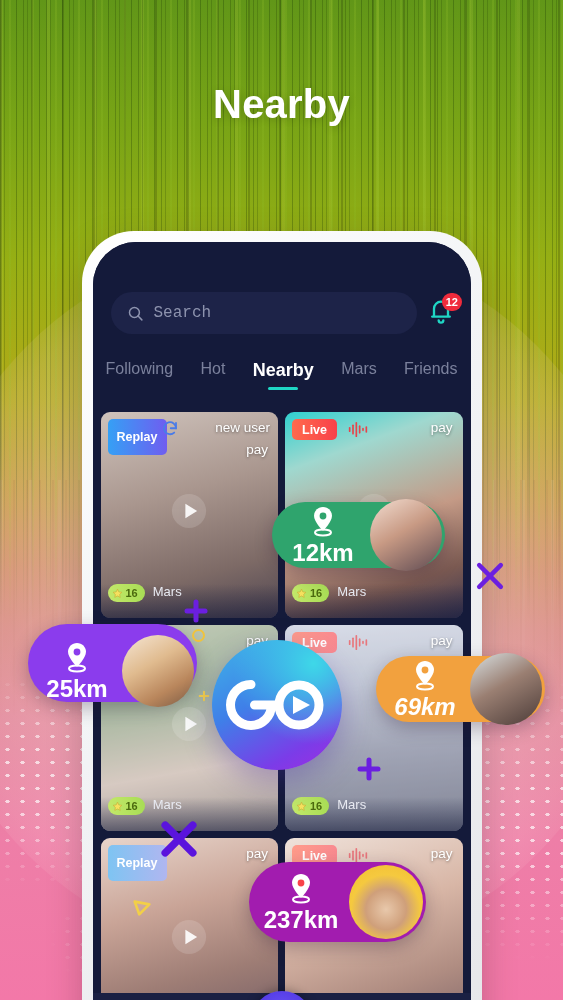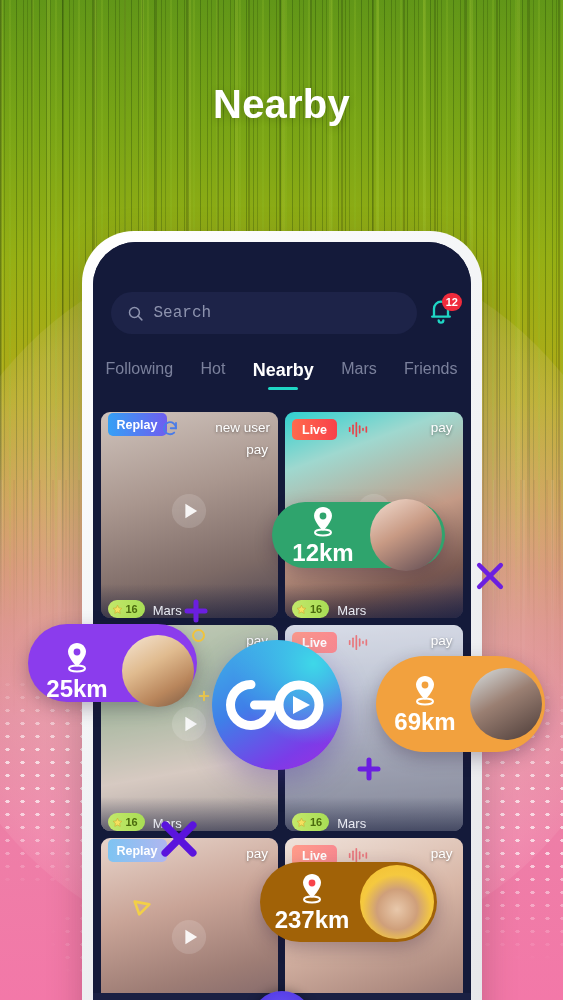--- a/index.html
+++ b/index.html
@@ -161,35 +161,35 @@
   }
   .feed-row { display:flex; gap:7px; margin-bottom:7px; }
   .card {
     position:relative; width:181px; height:206px;
     border-radius:9px; overflow:hidden;
     background:#2a3154;
   }
   .card-media { position:absolute; inset:0; }
   .card-footer {
     position:absolute; left:0; right:0; bottom:0; height:34px;
-    display:flex; align-items:flex-end; gap:8px; padding:0 7px;
+    display:flex; align-items:flex-start; gap:8px; padding:0 7px;
     background:linear-gradient(180deg, rgba(20,26,58,0) 0%, rgba(20,26,58,.55) 100%);
   }
   .lvl-badge {
     display:flex; align-items:center; gap:3px;
     height:18px; padding:0 7px 0 4px; border-radius:9px;
     background:linear-gradient(90deg,#c3e86a,#a8dd55);
   }
   .lvl-star { width:11px; height:11px; }
   .lvl-num { color:#4b6a0e; font-size:11px; font-weight:700; }
   .uname { color:#e8eaf2; font-size:13px; }
 
   .badge-replay {
-    position:absolute; left:7px; top:1px; z-index:6;
-    height:23px; padding:0 9px; border-radius:5px;
+    position:absolute; left:7px; top:7px; z-index:6;
+    height:36px; padding:0 9px; border-radius:5px;
     background:linear-gradient(90deg,#35a0f5,#6f5df0);
     color:#fff; font-size:12.5px; font-weight:600;
     display:flex; align-items:center;
   }
   .badge-live {
     position:absolute; left:7px; top:7px; z-index:6;
     height:21px; padding:0 10px; border-radius:5px;
     background:linear-gradient(90deg,#ff6a4d,#f8414a);
     color:#fff; font-size:12.5px; font-weight:600;
     display:flex; align-items:center;
@@ -223,22 +223,22 @@
   }
   .pill-pin { display:block; }
   .pill-km { color:#fff; font-weight:700; line-height:1; }
   .pill-avatar {
     border-radius:50%; overflow:hidden; flex:none;
     background:#ddd;
   }
 
   .pill-12  { left:272px; top:502px; height:66px; padding:0 0 0 4px; background:#2fa46d; }
   .pill-25  { left:28px;  top:624px; height:78px; padding:16px 0 0 4px; background:#8b3ced; }
-  .pill-69  { left:376px; top:656px; height:96px; padding:0 0 0 4px; background:#f2a13e; }
-  .pill-237 { left:260px; top:862px; height:80px; padding:0 0 0 4px; background:#a16207; }
+  .pill-69  { left:376px; top:656px; height:66px; padding:0 0 0 4px; background:#f2a13e;font-style:italic; }
+  .pill-237 { left:249px; top:862px; height:80px; padding:0 0 0 4px; background:#a21caf; }
 
   
   .go-btn {
     position:absolute; left:212px; top:640px; z-index:70;
     width:130px; height:130px; border-radius:50%;
     background:
       radial-gradient(circle at 78% 18%, #3ed8e8 0%, rgba(62,216,232,0) 55%),
       linear-gradient(150deg,#3fb6e8 0%,#3f7fe8 42%,#7b3ce8 78%,#a02de0 100%);
     display:flex; align-items:center; justify-content:center;
     box-shadow:0 10px 30px rgba(70,40,160,.34);

